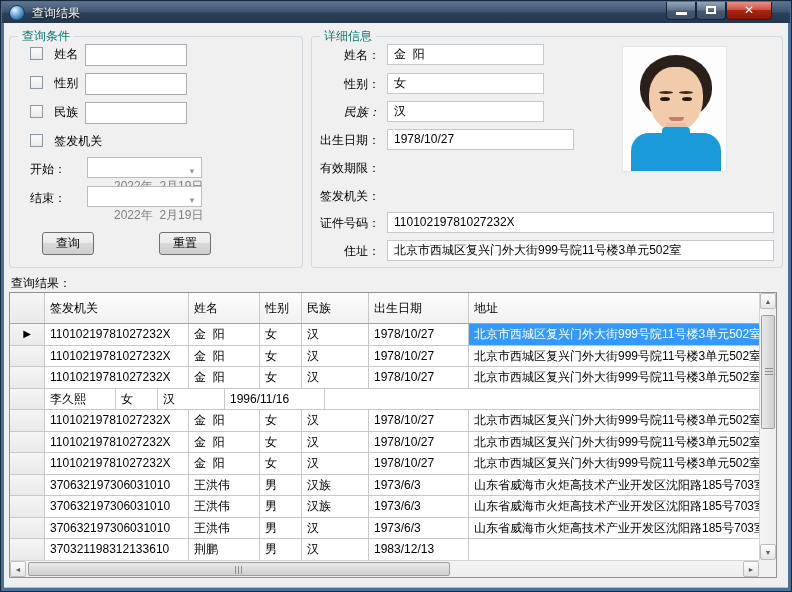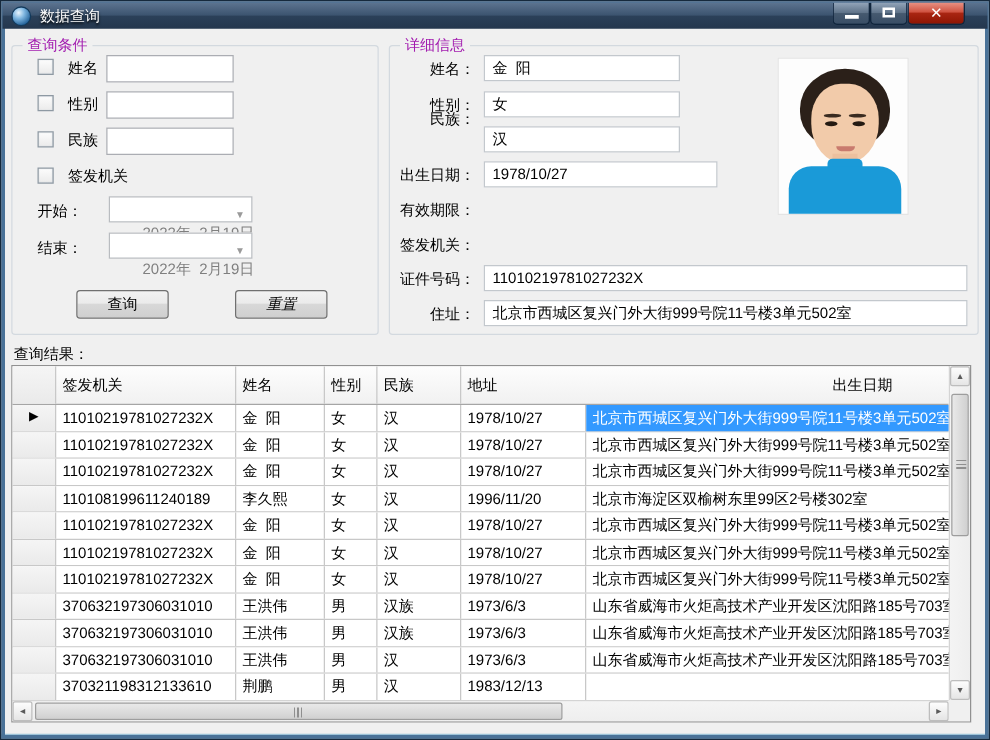--- a/index.html
+++ b/index.html
@@ -31,38 +31,38 @@
     background:linear-gradient(#e99284,#cf5240 45%,#a92612 50%,#8e1503); }
   .glyph-min { position:absolute; left:9px; bottom:4px; width:11px; height:3px; background:#fff; }
   .glyph-max { position:absolute; left:9px; top:4px; width:10px; height:8px;
     border:2px solid #fff; background:transparent; }
 
   
   .groupbox { position:absolute; border:1px solid #d3d9df; border-radius:3px; }
   .gb-query  { left:8px;  top:35px; width:294px; height:232px; }
   .gb-detail { left:310px; top:35px; width:472px; height:232px; }
   .gb-label { position:absolute; top:-9px; left:8px; background:#f0f0f0;
-    padding:0 4px; color:#a21caf; }
+    padding:0 4px; color:#0f766e; }
 
   
   .chkrow { position:absolute; left:20px; height:22px; }
   .checkbox { display:inline-block; width:13px; height:13px; vertical-align:-2px;
     border:1px solid #8e99a3; background:linear-gradient(#fcfcfc,#ebebeb);
     box-shadow:inset 0 0 1px #c8d2da; }
   .chk-label { margin-left:8px; color:#000; }
   .tb { position:absolute; width:102px; height:22px; border:1px solid #abadb3;
     background:#fff; font:inherit; padding:0 4px; }
   .dt-label { position:absolute; left:20px; width:46px; color:#000; }
   .combo { position:absolute; left:77px; width:115px; height:21px;
     border:1px solid #b9bcc0; background:#fff; color:#7f7f7f;
     line-height:19px; padding-left:6px; white-space:pre; }
   .combo .arrow { position:absolute; right:5px; top:4px; font-size:8px; color:#9a9a9a; }
-  .btn { position:absolute; width:74px; height:23px; border:1px solid #707070;
+  .btn { position:absolute; width:52px; height:23px; border:1px solid #707070;
     border-radius:3px; font:inherit; color:#000;
-    background:linear-gradient(#f2f2f2,#ebebeb 45%,#d8d8d8 50%,#cfcfcf);margin-left:19px; }
+    background:linear-gradient(#f2f2f2,#ebebeb 45%,#d8d8d8 50%,#cfcfcf); }
 
   
   .fld-label { position:absolute; left:5px; width:63px; text-align:right; color:#000; }
   .fld-val { position:absolute; left:75px; height:21px; border:1px solid #c3c8cd;
     background:#fff; line-height:19px; padding-left:6px; white-space:pre; color:#000; }
   .w-short { width:157px; } .w-med { width:187px; } .w-long { width:387px; }
 
   
   .photo { position:absolute; left:310px; top:9px; width:105px; height:126px;
     background:#fdfdfd; overflow:hidden; border:1px solid #e4e4e4; }
@@ -124,21 +124,21 @@
     background:repeating-linear-gradient(90deg,#8f8f8f 0 1px,transparent 1px 3px); }
   .sb-corner { position:absolute; right:0; bottom:0; width:17px; height:17px; background:#f0f0f0; }
 </style>
 </head>
 <body>
 
 <div class="window">
 
   <div class="titlebar">
     <div class="app-icon"></div>
-    <div class="title-text">数据查询</div>
+    <div class="title-text">查询结果</div>
     <div class="cap-btn cap-min">
       <div class="glyph-min"></div>
     </div>
     <div class="cap-btn cap-max">
       <div class="glyph-max"></div>
     </div>
     <div class="cap-btn cap-close">✕</div>
   </div>
 
   <div class="groupbox gb-query">
@@ -173,33 +173,33 @@
       <span class="arrow">▼</span>
     </div>
 
     <div class="dt-label" style="top:153px;">结束：</div>
     <div class="combo" style="top:149px;">
       <span>2022年  2月19日</span>
       <span class="arrow">▼</span>
     </div>
 
     <button class="btn" style="left:32px; top:195px;">查询</button>
-    <button class="btn" style="left:159px; top:195px;font-style:italic;">重置</button>
+    <button class="btn" style="left:149px; top:195px;">重置</button>
   </div>
 
   <div class="groupbox gb-detail">
     <span class="gb-label">详细信息</span>
 
     <div class="fld-label" style="top:10px;">姓名：</div>
     <div class="fld-val w-short" style="top:7px;">金  阳</div>
 
     <div class="fld-label" style="top:39px;">性别：</div>
     <div class="fld-val w-short" style="top:36px;">女</div>
 
-    <div class="fld-label" style="top:50px;">民族：</div>
+    <div class="fld-label" style="top:67px;font-style:italic;">民族：</div>
     <div class="fld-val w-short" style="top:64px;">汉</div>
 
     <div class="fld-label" style="top:95px;">出生日期：</div>
     <div class="fld-val w-med" style="top:92px;">1978/10/27</div>
 
     <div class="fld-label" style="top:123px;">有效期限：</div>
 
     <div class="fld-label" style="top:151px;">签发机关：</div>
 
     <div class="fld-label" style="top:178px;">证件号码：</div>
@@ -226,22 +226,22 @@
   <div class="results-label">查询结果：</div>
 
   <div class="results-grid">
     <div class="grid-inner">
       <div class="grid-header" id="grid-header">
           <div class="hcell rowheader"></div>
           <div class="hcell col0">签发机关</div>
           <div class="hcell col1">姓名</div>
           <div class="hcell col2">性别</div>
           <div class="hcell col3">民族</div>
+          <div class="hcell col4">出生日期</div>
           <div class="hcell col5">地址</div>
-          <div class="hcell col4">出生日期</div>
         </div>
       <div id="grid-body">
           <div class="grid-row">
             <div class="cell rowheader">▶</div>
             <div class="cell col0">11010219781027232X</div>
             <div class="cell col1">金  阳</div>
             <div class="cell col2">女</div>
             <div class="cell col3">汉</div>
             <div class="cell col4">1978/10/27</div>
             <div class="cell col5 selected">北京市西城区复兴门外大街999号院11号楼3单元502室</div>
@@ -259,26 +259,24 @@
             <div class="cell rowheader"></div>
             <div class="cell col0">11010219781027232X</div>
             <div class="cell col1">金  阳</div>
             <div class="cell col2">女</div>
             <div class="cell col3">汉</div>
             <div class="cell col4">1978/10/27</div>
             <div class="cell col5">北京市西城区复兴门外大街999号院11号楼3单元502室</div>
           </div>
           <div class="grid-row">
             <div class="cell rowheader"></div>
-            <div class="cell col0">110108199611240189</div>
             <div class="cell col1">李久熙</div>
             <div class="cell col2">女</div>
             <div class="cell col3">汉</div>
-            <div class="cell col4">1996/11/20</div>
-            <div class="cell col5">北京市海淀区双榆树东里99区2号楼302室</div>
+            <div class="cell col4">1996/11/16</div>
           </div>
           <div class="grid-row">
             <div class="cell rowheader"></div>
             <div class="cell col0">11010219781027232X</div>
             <div class="cell col1">金  阳</div>
             <div class="cell col2">女</div>
             <div class="cell col3">汉</div>
             <div class="cell col4">1978/10/27</div>
             <div class="cell col5">北京市西城区复兴门外大街999号院11号楼3单元502室</div>
           </div>

